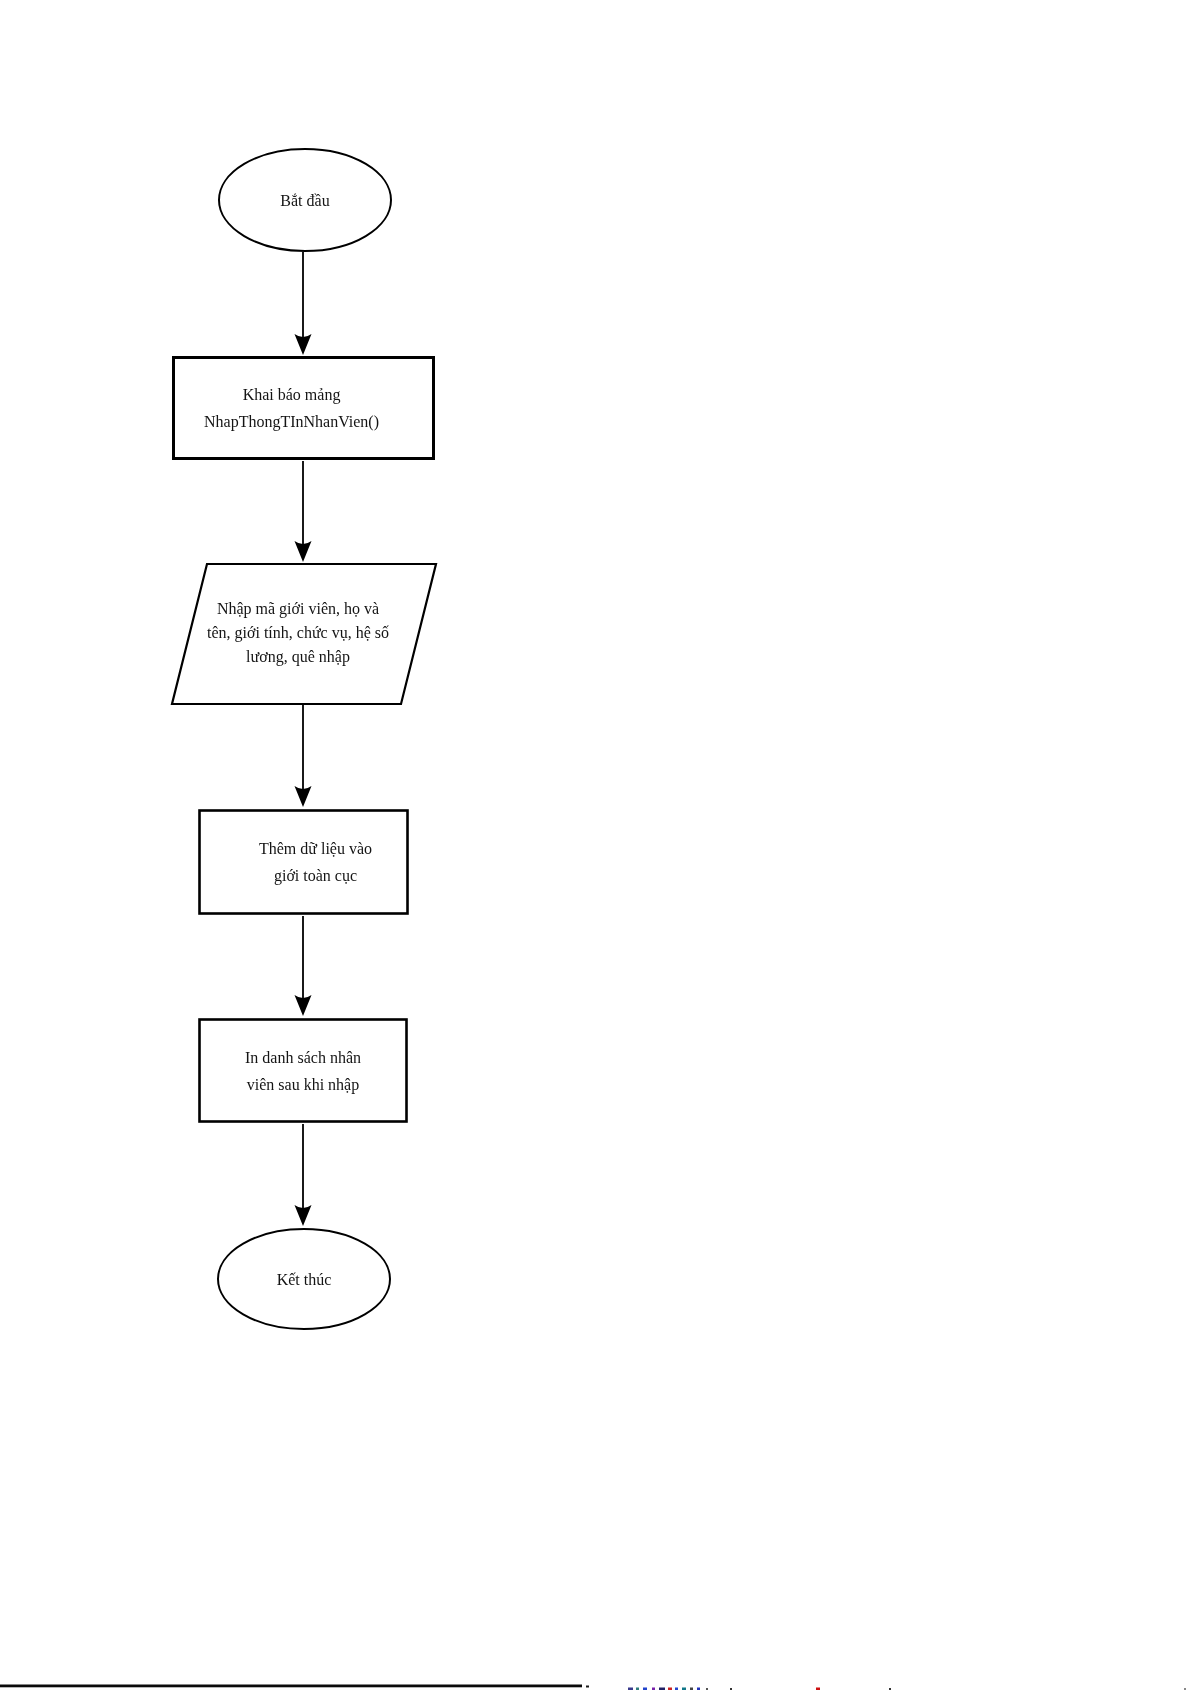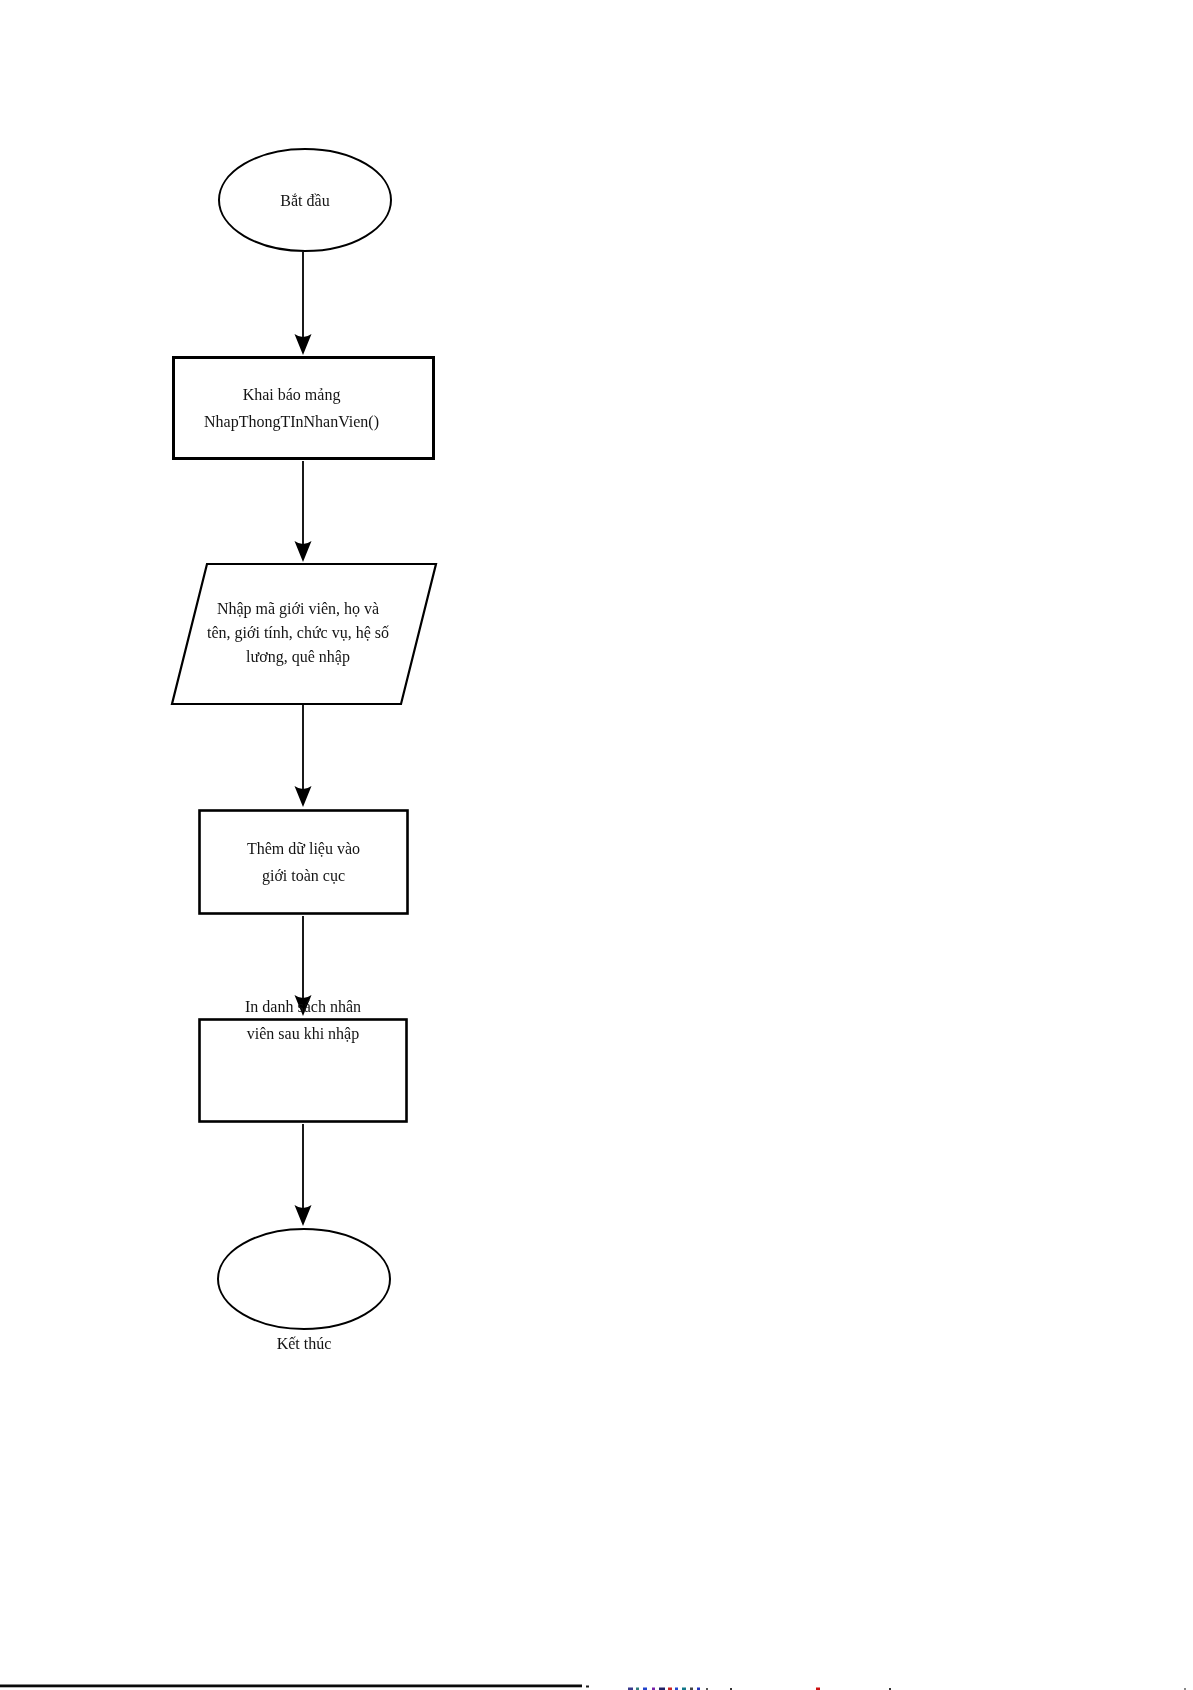--- a/index.html
+++ b/index.html
@@ -119,27 +119,27 @@
     <div class="line">Khai báo mảng</div>
     <div class="line">NhapThongTInNhanVien()</div>
   </div>
 
   <div class="node-label io-label" style="left:152px; top:562px; width:292px; height:142px;">
     <div class="line">Nhập mã giới viên, họ và</div>
     <div class="line">tên, giới tính, chức vụ, hệ số</div>
     <div class="line">lương, quê nhập</div>
   </div>
 
-  <div class="node-label" style="left:198px; top:809px; width:211px; height:106px;">
+  <div class="node-label" style="left:198px; top:809px; width:211px; height:106px;padding-left:12px;">
     <div class="line">Thêm dữ liệu vào</div>
     <div class="line">giới toàn cục</div>
   </div>
 
-  <div class="node-label" style="left:198px; top:967px; width:210px; height:105px;">
+  <div class="node-label" style="left:198px; top:1018px; width:210px; height:105px;">
     <div class="line">In danh sách nhân</div>
     <div class="line">viên sau khi nhập</div>
   </div>
 
-  <div class="node-label" style="left:217px; top:1292px; width:174px; height:102px;">
+  <div class="node-label" style="left:217px; top:1228px; width:174px; height:102px;">
     <span class="line">Kết thúc</span>
   </div>
 
 </div>
 
 </body></html>

